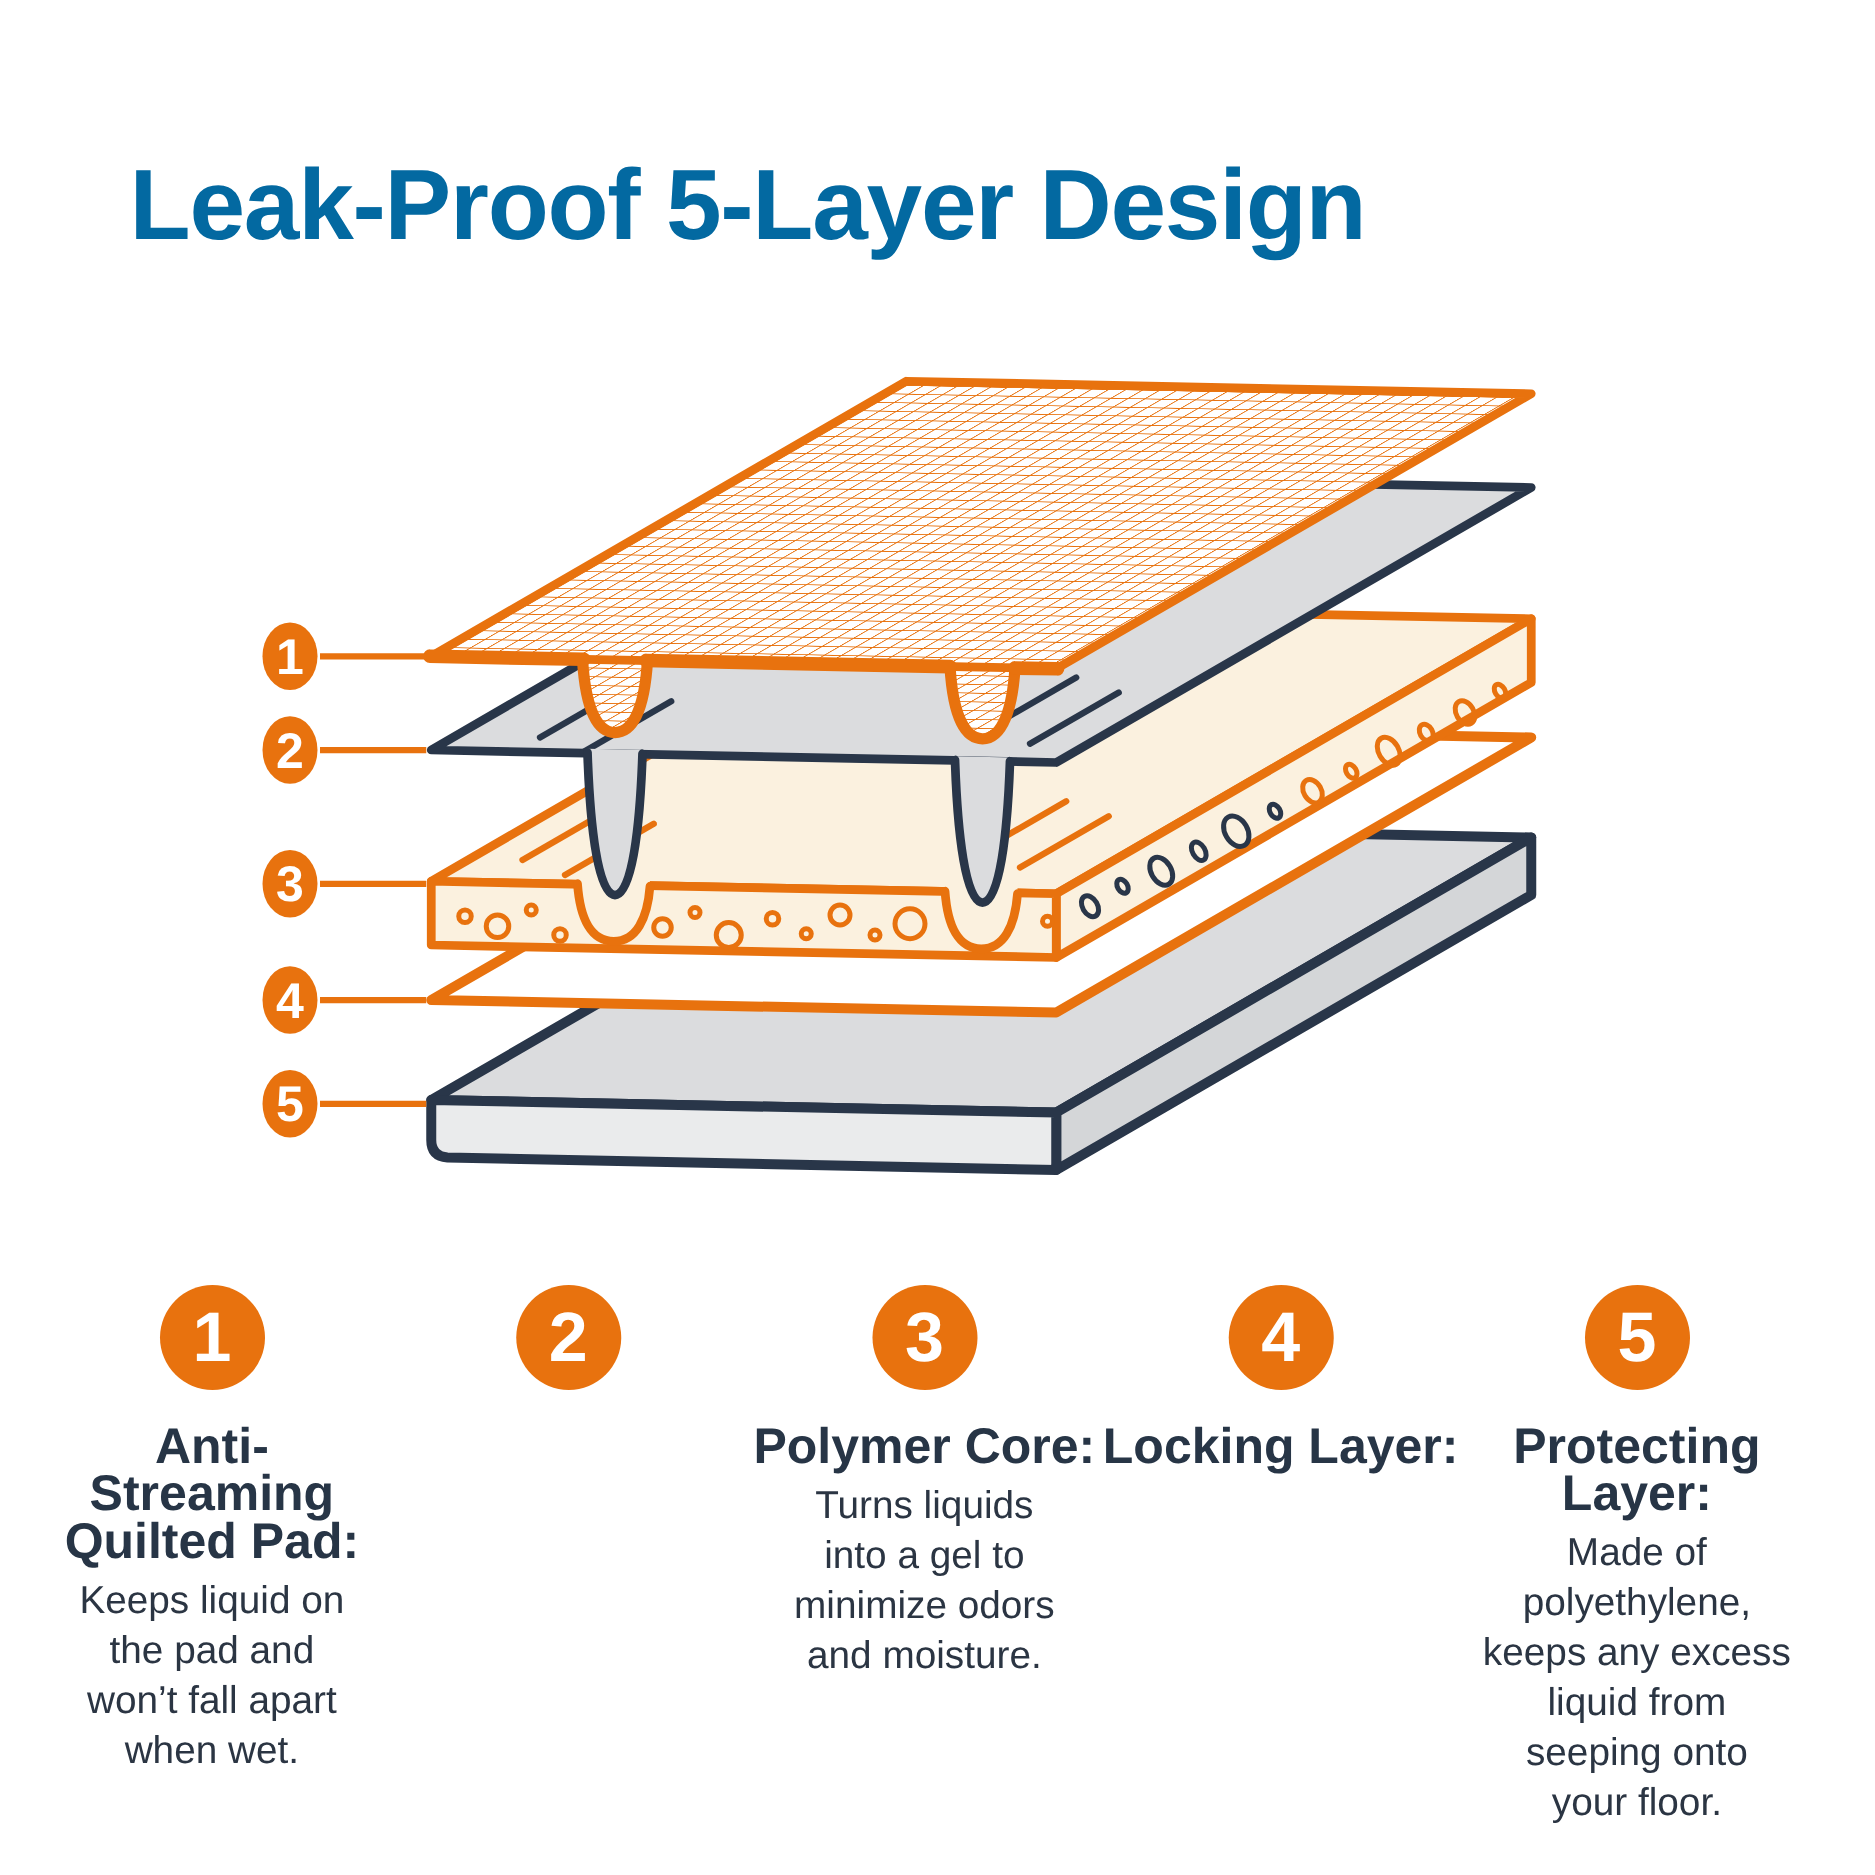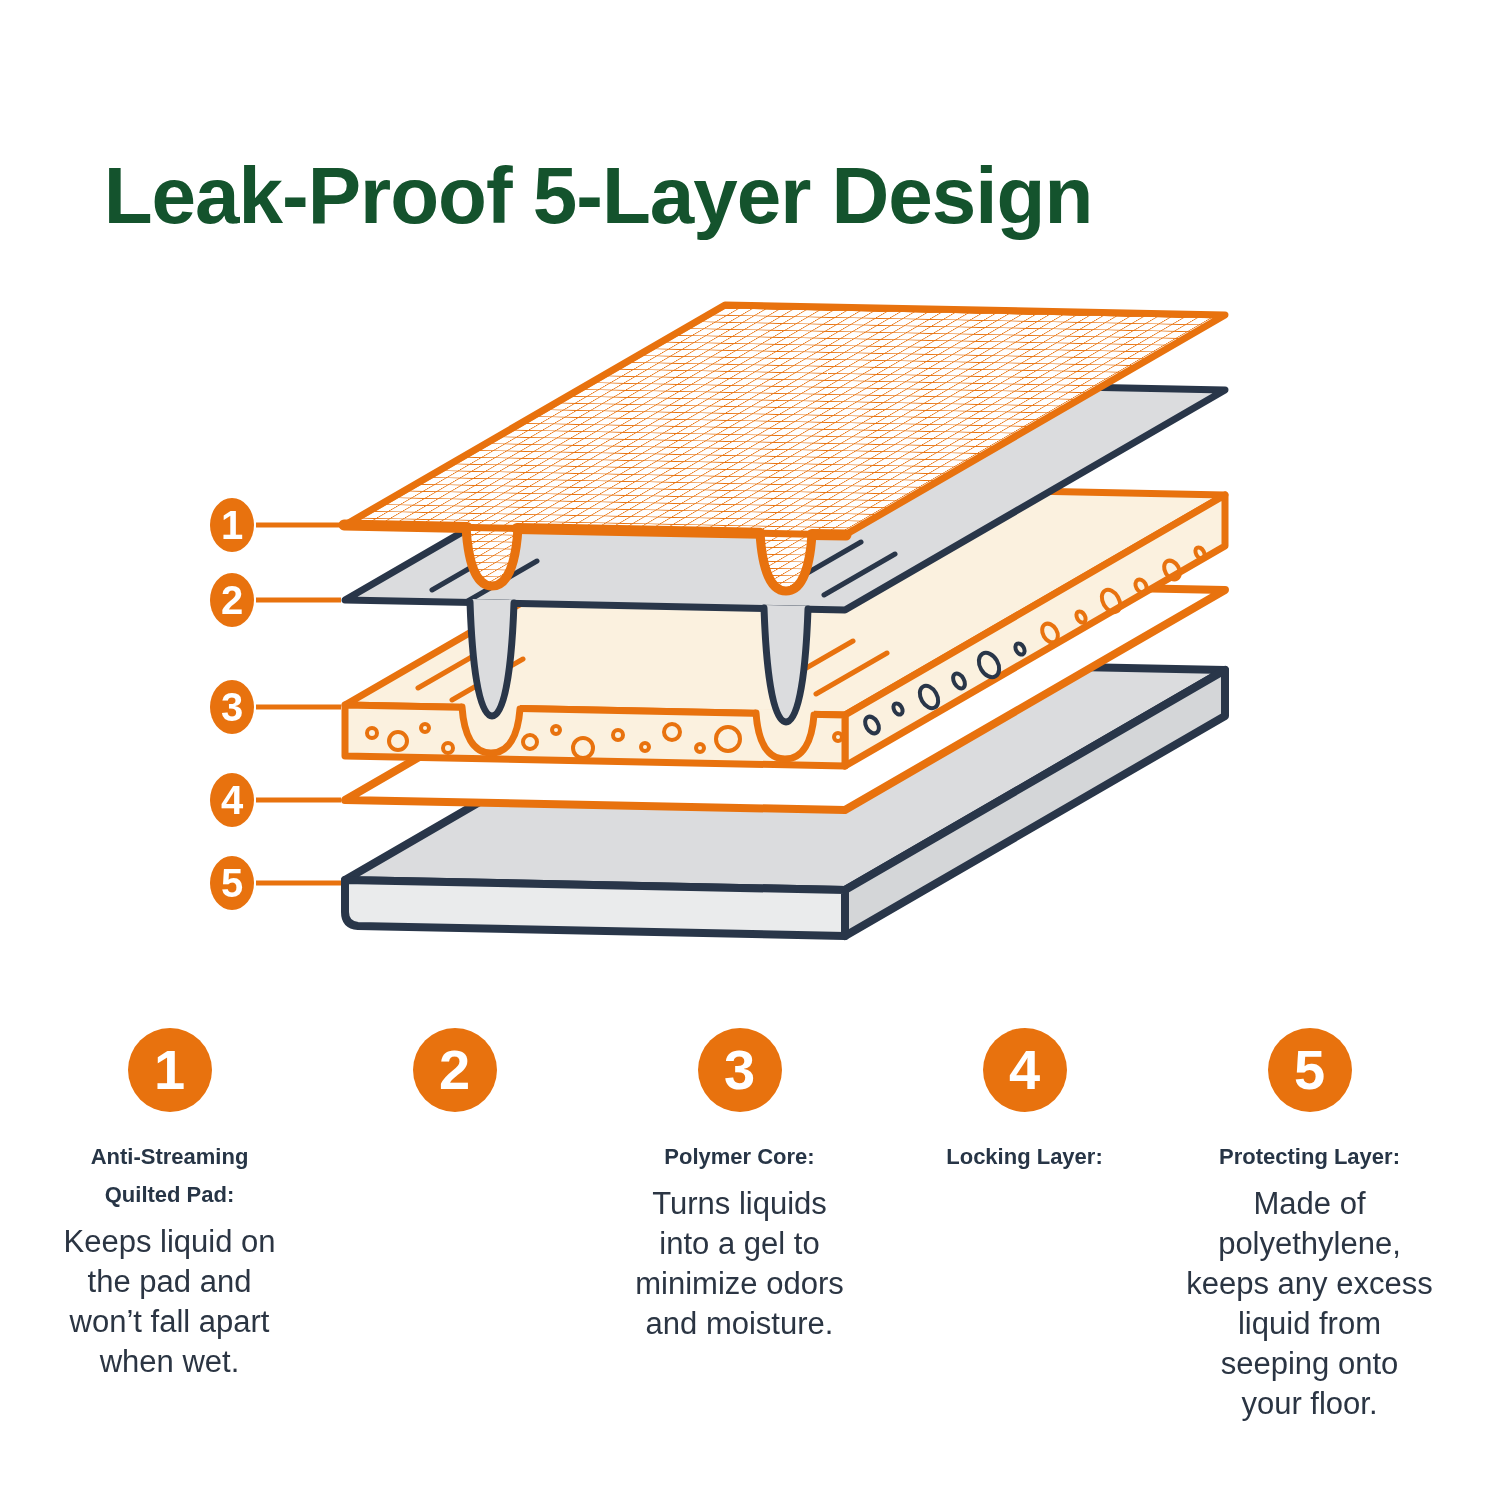--- a/index.html
+++ b/index.html
@@ -3,39 +3,38 @@
 <meta charset="utf-8">
 <style>
   html,body{margin:0;padding:0;background:#ffffff;}
   body{font-family:"Liberation Sans","DejaVu Sans",sans-serif;}
   .stage{position:relative;width:1500px;height:1500px;background:#ffffff;overflow:hidden;}
 
   .title{
     position:absolute;top:118px;left:0;width:1196px;
     text-align:center;
     font-size:80px;font-weight:700;letter-spacing:-1px;
-    color:#14532d;
-    margin-top:32px;
+    color:#0369a1;
   }
 
   .diagram{position:absolute;left:140px;top:255px;width:1170px;height:730px;}
 
   .cols{
     position:absolute;left:27px;top:1028px;width:1425px;
     display:flex;flex-direction:row;
   }
   .col{width:285px;display:flex;flex-direction:column;align-items:center;text-align:center;}
   .col-circle{
     width:84px;height:84px;border-radius:50%;
     background:#E8720E;color:#ffffff;
     font-size:56px;font-weight:700;line-height:84px;text-align:center;
     margin-bottom:26px;
   }
   .col-heading{
-    font-size:22px;line-height:38px;font-weight:700;color:#273546;
+    font-size:40px;line-height:38px;font-weight:700;color:#273546;
     white-space:pre-line;
   }
   .col-body{
     margin-top:8px;
     font-size:31px;line-height:40px;color:#2B3543;
     white-space:pre-line;
   }
 
   .callout-num{font-family:"Liberation Sans","DejaVu Sans",sans-serif;font-size:40px;font-weight:700;fill:#ffffff;}
 </style>

